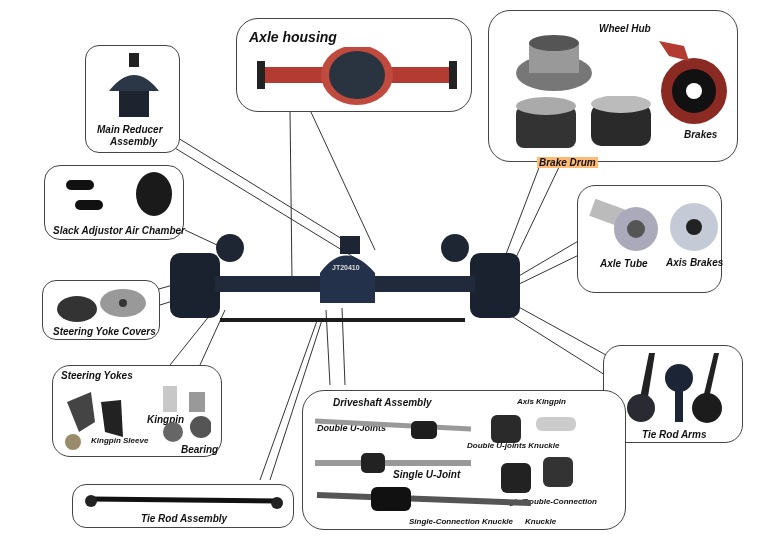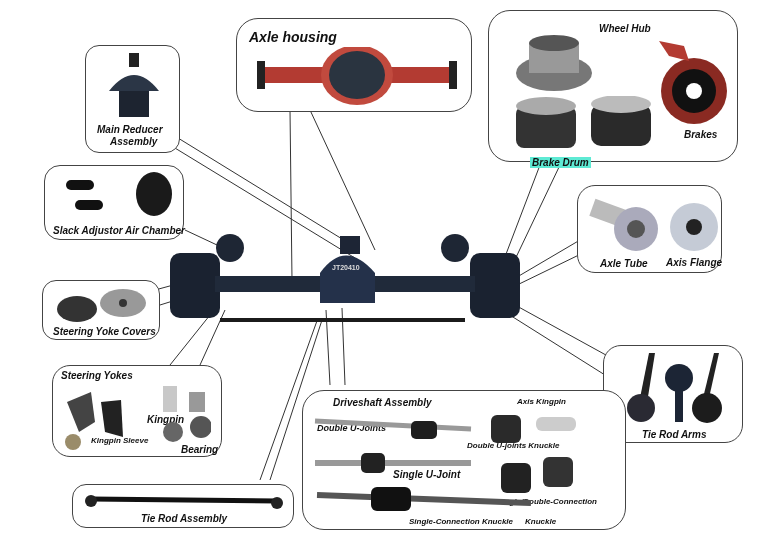--- a/index.html
+++ b/index.html
@@ -43,21 +43,21 @@
     <rect x="-2" y="14" width="10" height="28" fill="#222"></rect>
     <rect x="192" y="14" width="10" height="28" fill="#222"></rect>
     <ellipse cx="100" cy="28" rx="36" ry="30" fill="#c14a3e"></ellipse>
     <ellipse cx="100" cy="28" rx="28" ry="24" fill="#2a3440"></ellipse>
   </svg>
 </div>
 
 <div class="callout" style="left:488px;top:10px;width:250px;height:152px;">
   <span class="lbl" style="left:110px;top:12px;">Wheel Hub</span>
   <span class="lbl" style="left:195px;top:118px;">Brakes</span>
-  <span class="lbl" style="left:41px;top:146px;background:#5eead4;padding:0 2px;">Brake Drum</span>
+  <span class="lbl" style="left:48px;top:146px;background:#fdba74;padding:0 2px;">Brake Drum</span>
   <svg class="part" style="left:25px;top:22px" width="80" height="65">
     <ellipse cx="40" cy="40" rx="38" ry="18" fill="#777"></ellipse>
     <rect x="15" y="10" width="50" height="30" fill="#999"></rect>
     <ellipse cx="40" cy="10" rx="25" ry="8" fill="#555"></ellipse>
   </svg>
   <svg class="part" style="left:22px;top:85px" width="145" height="55">
     <rect x="5" y="10" width="60" height="42" rx="8" fill="#333"></rect>
     <ellipse cx="35" cy="10" rx="30" ry="9" fill="#aaa"></ellipse>
     <rect x="80" y="8" width="60" height="42" rx="10" fill="#2a2a2a"></rect>
     <ellipse cx="110" cy="8" rx="30" ry="9" fill="#bbb"></ellipse>
@@ -85,32 +85,32 @@
     <rect x="3" y="6" width="28" height="10" rx="5" fill="#111"></rect>
     <rect x="12" y="26" width="28" height="10" rx="5" fill="#111"></rect>
   </svg>
   <svg class="part" style="left:85px;top:4px" width="45" height="50">
     <ellipse cx="24" cy="24" rx="18" ry="22" fill="#1a1a1a"></ellipse>
   </svg>
   <span class="lbl" style="left:8px;top:59px;">Slack Adjustor</span>
   <span class="lbl" style="left:80px;top:59px;">Air Chamber</span>
 </div>
 
-<div class="callout" style="left:577px;top:185px;width:145px;height:88px;border-radius:18px;">
+<div class="callout" style="left:577px;top:185px;width:145px;height:108px;border-radius:18px;">
   <svg class="part" style="left:10px;top:8px" width="70" height="60">
     <rect x="3" y="10" width="40" height="18" fill="#bbb" transform="rotate(20 20 20)"></rect>
     <circle cx="48" cy="35" r="22" fill="#aab"></circle>
     <circle cx="48" cy="35" r="9" fill="#555"></circle>
   </svg>
   <svg class="part" style="left:90px;top:15px" width="52" height="52">
     <circle cx="26" cy="26" r="24" fill="#c5cbd6"></circle>
     <circle cx="26" cy="26" r="8" fill="#222"></circle>
   </svg>
   <span class="lbl" style="left:22px;top:72px;">Axle Tube</span>
-  <span class="lbl" style="left:88px;top:71px;">Axis Flange</span>
+  <span class="lbl" style="left:88px;top:71px;">Axis Brakes</span>
 </div>
 
 <div class="callout" style="left:42px;top:280px;width:118px;height:60px;border-radius:14px;">
   <svg class="part" style="left:10px;top:4px" width="100" height="38">
     <ellipse cx="24" cy="24" rx="20" ry="13" fill="#333"></ellipse>
     <ellipse cx="70" cy="18" rx="23" ry="14" fill="#999"></ellipse>
     <circle cx="70" cy="18" r="4" fill="#333"></circle>
   </svg>
   <span class="lbl" style="left:10px;top:45px;">Steering Yoke Covers</span>
 </div>

